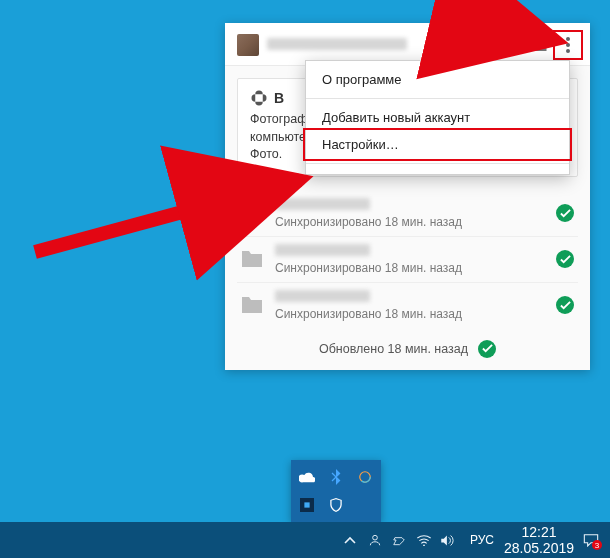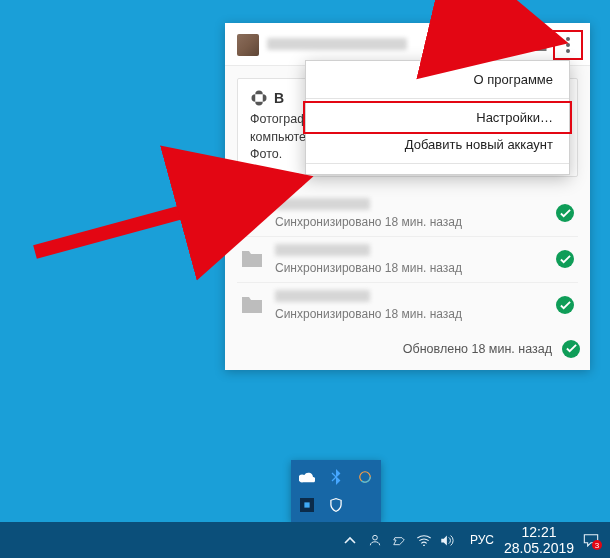--- a/index.html
+++ b/index.html
@@ -61,29 +61,29 @@
   }
   .file .ftxt { flex:1; }
   .file .fname .blur { width:95px; }
   .file .fstatus { font-size:12px; color:#7a7a7a; margin-top:2px;}
   .chk {
     width:18px; height:18px; border-radius:50%; background:#0f9d58;
     display:flex; align-items:center; justify-content:center; flex-shrink:0;
   }
   .chk svg { width:11px; height:11px; }
   .updated {
-    display:flex; align-items:center; justify-content:flex-end;
+    display:flex; align-items:center; justify-content:center;
     padding:10px 10px 12px 10px; gap:10px; font-size:12.5px; color:#555;
     background:#fafafa;
   }
   
   .menu {
     position:absolute; left:305px; top:60px; width:265px;
     background:#fff; border:1px solid #d0d0d0; box-shadow:0 4px 16px rgba(0,0,0,0.25);
-    padding:5px 0; z-index:10;text-align:right;
+    padding:5px 0; z-index:10;
   }
   .menu .mi {
     padding:6px 16px; font-size:13px; color:#222; cursor:pointer;
     white-space:nowrap;
   }
   .menu hr { border:none; border-top:1px solid #e3e3e3; margin:5px 0; }
   
   .taskbar {
     position:absolute; left:0; bottom:0; width:610px; height:36px;
     background:#0b4f7a; display:flex; align-items:center; color:#fff;
@@ -217,22 +217,22 @@
         <svg viewBox="0 0 12 12">
           <path d="M1 6l3 3 7-7" stroke="#fff" stroke-width="2" fill="none"></path>
         </svg>
       </div>
   </div>
 </div>
 
 <div class="menu">
   <div class="mi">О программе</div>
   <hr>
+  <div class="mi">Добавить новый аккаунт</div>
   <div class="mi hi-red">Настройки…</div>
-  <div class="mi">Добавить новый аккаунт</div>
   <hr>
 </div>
 
 <svg class="arrow" style="left:0;top:0;" width="610" height="558">
   <defs>
     <marker id="ah" markerWidth="12" markerHeight="12" refX="9" refY="5" orient="auto">
       <path d="M0,0 L10,5 L0,10 z" fill="#e30613"></path>
     </marker>
   </defs>
   <line x1="35" y1="252" x2="300" y2="180" stroke="#e30613" stroke-width="14" marker-end="url(#ah)"></line>

